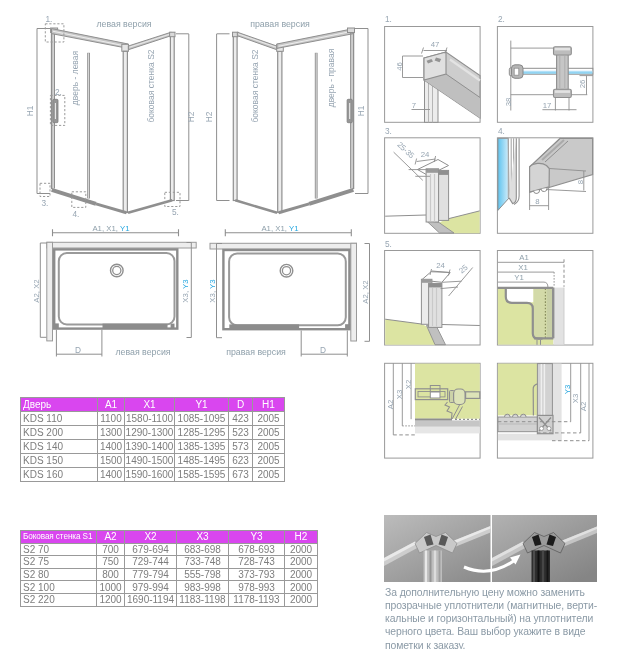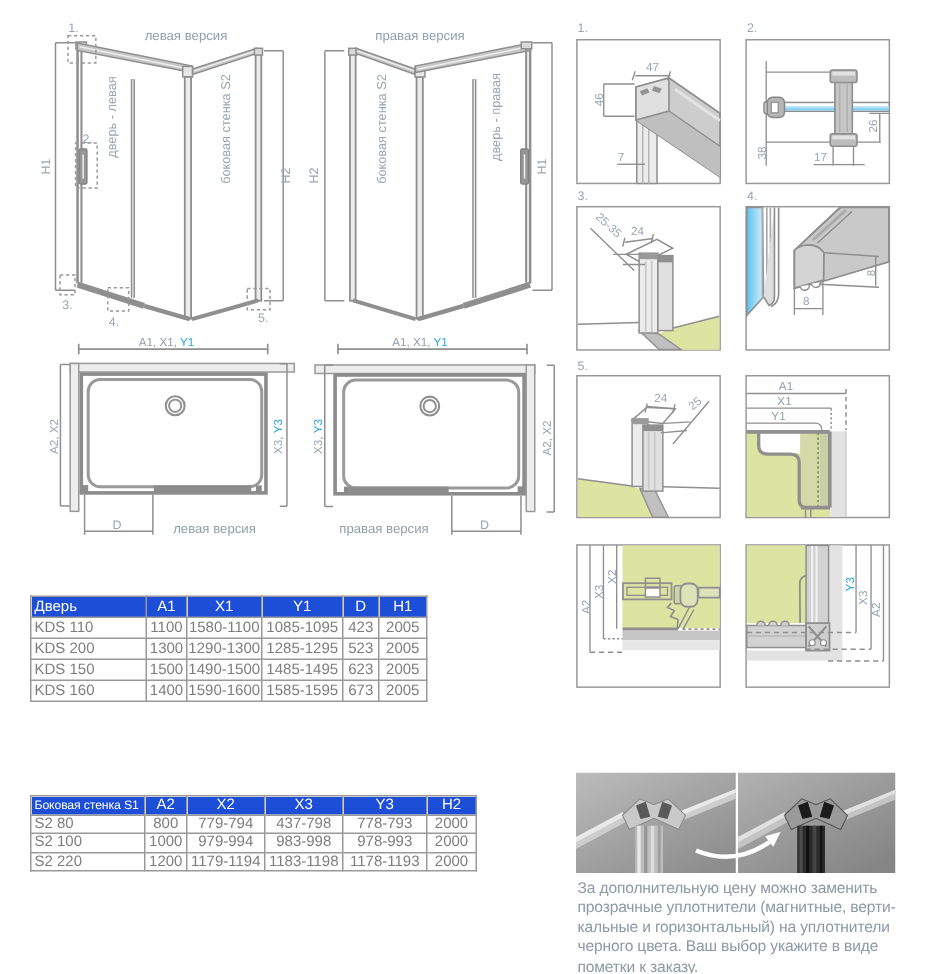--- a/index.html
+++ b/index.html
@@ -1,21 +1,21 @@
 <!DOCTYPE html>
 <html><head>
 <meta charset="utf-8">
 <style>
   html,body{margin:0;padding:0;background:#fff;}
   #page{position:relative;width:619px;height:649px;background:#fff;overflow:hidden;
         font-family:"Liberation Sans",sans-serif;}
   .abs{position:absolute;}
   table{border-collapse:collapse;color:#7d7d7d;}
   td,th{border:1px solid #999;font-weight:normal;white-space:nowrap;overflow:hidden;}
-  th{background:#1d4ed8;color:#fff;margin-top:40px;}
+  th{background:#d946ef;color:#fff;margin-top:40px;}
   .t1 td,.t1 th{height:13px;padding:0;}
   .t2 td,.t2 th{height:11.6px;padding:0;}
   .t2{table-layout:fixed;width:290px;}
   td.l,th.l{text-align:left;padding-left:2px;}
   td.c,th.c{text-align:center;}
   #txt{color:#8b9aa6;font-size:10.4px;line-height:13.15px;letter-spacing:-0.1px;}
 </style>
 </head>
 <body>
 <div id="page">
@@ -383,20 +383,28 @@
           </tr>
       <tr>
             <td class="l">KDS 200</td>
             <td class="c">1300</td>
             <td class="c">1290-1300</td>
             <td class="c">1285-1295</td>
             <td class="c">523</td>
             <td class="c">2005</td>
           </tr>
       <tr>
+            <td class="l">KDS 140</td>
+            <td class="c">1400</td>
+            <td class="c">1390-1400</td>
+            <td class="c">1385-1395</td>
+            <td class="c">573</td>
+            <td class="c">2005</td>
+          </tr>
+      <tr>
             <td class="l">KDS 150</td>
             <td class="c">1500</td>
             <td class="c">1490-1500</td>
             <td class="c">1485-1495</td>
             <td class="c">623</td>
             <td class="c">2005</td>
           </tr>
       <tr>
             <td class="l">KDS 160</td>
             <td class="c">1400</td>
@@ -414,39 +422,55 @@
       <tbody>
           <tr>
             <th class="l" style="width:73px;font-size:8.2px;letter-spacing:-0.1px">Боковая стенка S1</th>
             <th class="c" style="width:27px">A2</th>
             <th class="c" style="width:51px">X2</th>
             <th class="c" style="width:51px">X3</th>
             <th class="c" style="width:55px">Y3</th>
             <th class="c" style="width:32px">H2</th>
           </tr>
       <tr>
+            <td class="l">S2 70</td>
+            <td class="c">700</td>
+            <td class="c">679-694</td>
+            <td class="c">683-698</td>
+            <td class="c">678-693</td>
+            <td class="c">2000</td>
+          </tr>
+      <tr>
+            <td class="l">S2 75</td>
+            <td class="c">750</td>
+            <td class="c">729-744</td>
+            <td class="c">733-748</td>
+            <td class="c">728-743</td>
+            <td class="c">2000</td>
+          </tr>
+      <tr>
             <td class="l">S2 80</td>
             <td class="c">800</td>
             <td class="c">779-794</td>
-            <td class="c">437-798</td>
-            <td class="c">778-793</td>
+            <td class="c">555-798</td>
+            <td class="c">373-793</td>
             <td class="c">2000</td>
           </tr>
       <tr>
             <td class="l">S2 100</td>
             <td class="c">1000</td>
             <td class="c">979-994</td>
             <td class="c">983-998</td>
             <td class="c">978-993</td>
             <td class="c">2000</td>
           </tr>
       <tr>
             <td class="l">S2 220</td>
             <td class="c">1200</td>
-            <td class="c">1179-1194</td>
+            <td class="c">1690-1194</td>
             <td class="c">1183-1198</td>
             <td class="c">1178-1193</td>
             <td class="c">2000</td>
           </tr>
     </tbody>
       </table>
   </div>
 
   <svg class="abs" style="left:384px;top:515px" width="213" height="67" viewBox="0 0 213 67">
     <defs>

